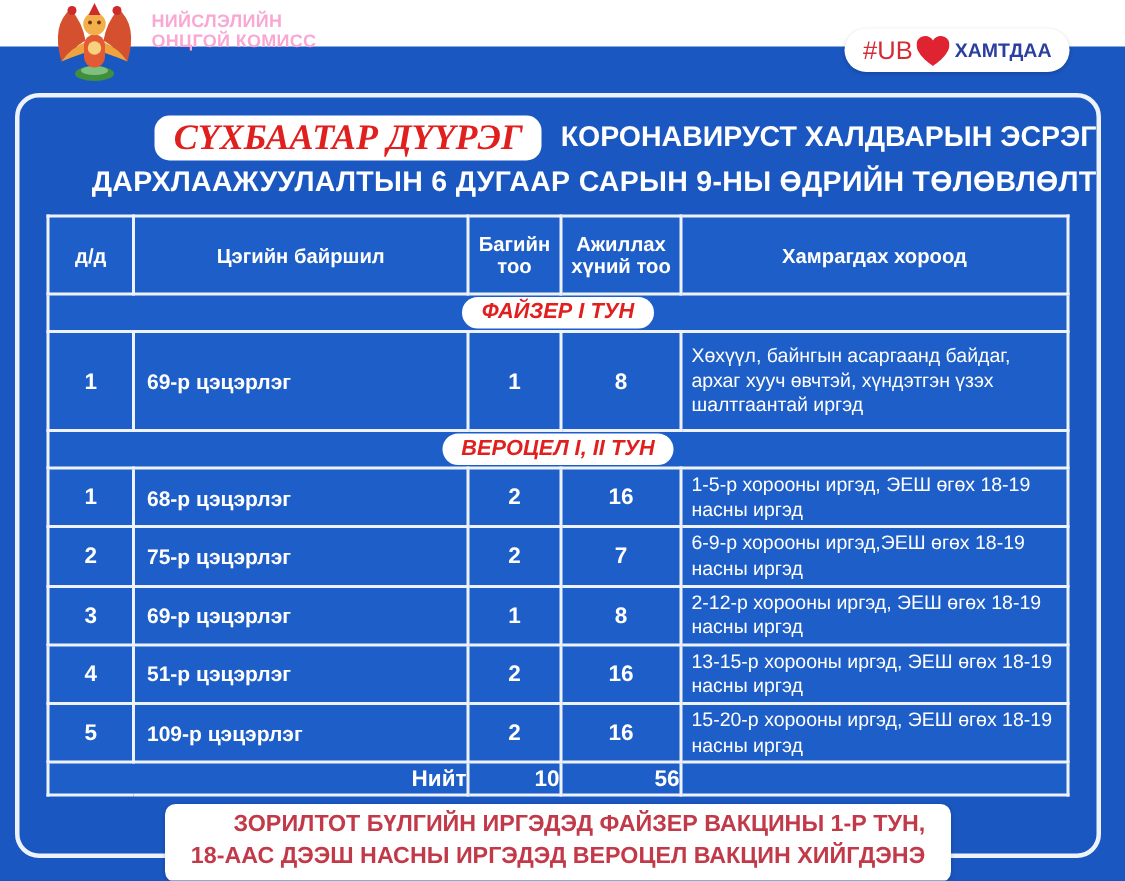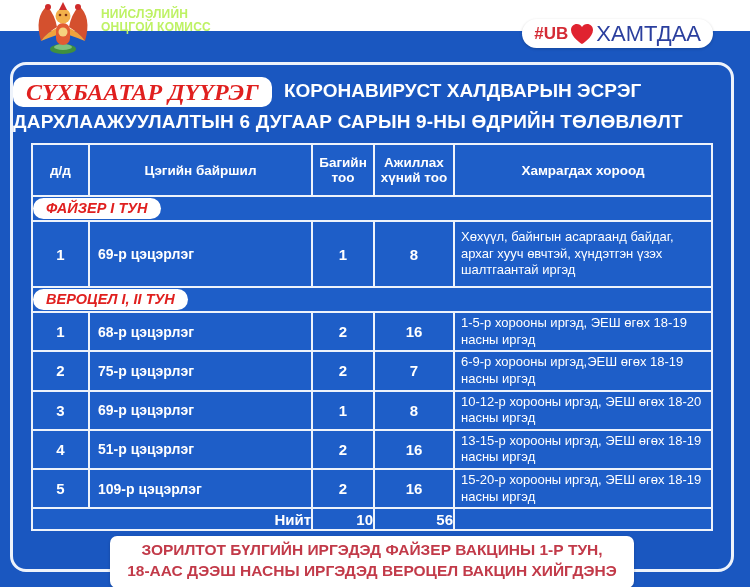--- a/index.html
+++ b/index.html
@@ -12,72 +12,72 @@
   }
   .topband {
     position:absolute; top:0; left:0; right:0; height:31px;
     background:#ffffff;
   }
   .logo {
     position:absolute; left:33px; top:1px; width:60px; height:56px; z-index:3;
   }
   .org {
     position:absolute; left:101px; top:8px;
-    color:#bef264; font-weight:bold; font-size:12px; line-height:1.12;
+    color:#f9a8d4; font-weight:bold; font-size:12px; line-height:1.12;
     letter-spacing:.2px; z-index:3;
   }
   .ub-pill {
     position:absolute; top:19px; right:37px; height:29px; z-index:3;
     background:#ffffff; border-radius:15px;
     display:flex; align-items:center; padding:0 12px; gap:2px;
     box-shadow:0 1px 3px rgba(0,0,0,.2);
   }
-  .ub-pill .tag-red { color:#d42b35; font-weight:bold; font-size:17px; }
-  .ub-pill .tag-blue { color:#2b3f9e; font-weight:normal; font-size:22px; }
+  .ub-pill .tag-red { color:#d42b35; font-weight:normal; font-size:17px; }
+  .ub-pill .tag-blue { color:#2b3f9e; font-weight:bold; font-size:13px; }
   .ub-pill svg { margin:0 1px; }
   .frame {
     position:absolute; left:10px; top:62px; width:724px; height:510px;
     border:3px solid #eef3fb; border-radius:16px;
   }
-  .title { text-align:left; margin-top:12px; color:#ffffff; font-weight:bold; }
+  .title { text-align:right; margin-top:12px; color:#ffffff; font-weight:bold; }
   .title-line1 { font-size:19px; }
   .district-pill {
     display:inline-block; vertical-align:middle;
     background:#ffffff; color:#e0201f;
     font-family:"Liberation Serif", serif; font-style:italic; font-weight:bold;
     font-size:24px; line-height:30px; padding:0 13px; border-radius:10px;
     margin-right:7px;
   }
   .title-line2 { font-size:19px; margin-top:4px; letter-spacing:.2px; }
   table.vax {
     width:680px; margin:10px auto 0; border-collapse:collapse; table-layout:fixed;
   }
   table.vax th, table.vax td {
     border:2px solid #eef3fb; background:#1e5ec8; color:#ffffff;
     vertical-align:middle;
   }
   th.hdr { height:40px; font-size:13.5px; font-weight:bold; padding:10px 2px; }
-  tr.section-row td { height:20px; text-align:left; padding:1px 0;margin-left:24px; }
+  tr.section-row td { height:20px; text-align:center; padding:1px 0;margin-left:24px; }
   .section-pill {
     display:inline-block; background:#ffffff; color:#e0201f;
     font-weight:bold; font-style:italic; font-size:14.5px; line-height:21px;
     padding:0 13px; border-radius:12px;
   }
   td.num { text-align:center; font-size:15px; font-weight:bold; height:36px; }
   td.loc { text-align:left; padding-left:8px; font-size:14px; font-weight:bold; }
   td.note {
     text-align:left; padding:2px 4px 2px 6px;
     font-size:13px; font-weight:normal; line-height:1.28;
   }
   tr.pfizer-row td { height:66px; }
   tr.total-row td { height:22px; font-size:15px; font-weight:bold; text-align:right; }
   .footer-pill {
     width:fit-content; margin:5px auto 0;
     background:#ffffff; border-radius:7px; padding:4px 17px 6px;
-    text-align:center; color:#c23a49; font-weight:bold;
+    text-align:right; color:#c23a49; font-weight:bold;
     font-size:15.5px; line-height:1.35;
     box-shadow:0 1px 3px rgba(0,0,0,.2);
   }
 </style>
 </head>
 <body>
 
 <div>
 
   <div class="topband"></div>
@@ -169,21 +169,21 @@
         <td class="loc">75-р цэцэрлэг</td>
         <td class="num">2</td>
         <td class="num">7</td>
         <td class="note">6-9-р хорооны иргэд,ЭЕШ өгөх 18-19 насны иргэд</td>
       </tr>
       <tr>
         <td class="num">3</td>
         <td class="loc">69-р цэцэрлэг</td>
         <td class="num">1</td>
         <td class="num">8</td>
-        <td class="note">10-12-р хорооны иргэд, ЭЕШ өгөх 18-20 насны иргэд</td>
+        <td class="note">2-12-р хорооны иргэд, ЭЕШ өгөх 18-19 насны иргэд</td>
       </tr>
       <tr>
         <td class="num">4</td>
         <td class="loc">51-р цэцэрлэг</td>
         <td class="num">2</td>
         <td class="num">16</td>
         <td class="note">13-15-р хорооны иргэд, ЭЕШ өгөх 18-19 насны иргэд</td>
       </tr>
       <tr>
         <td class="num">5</td>

